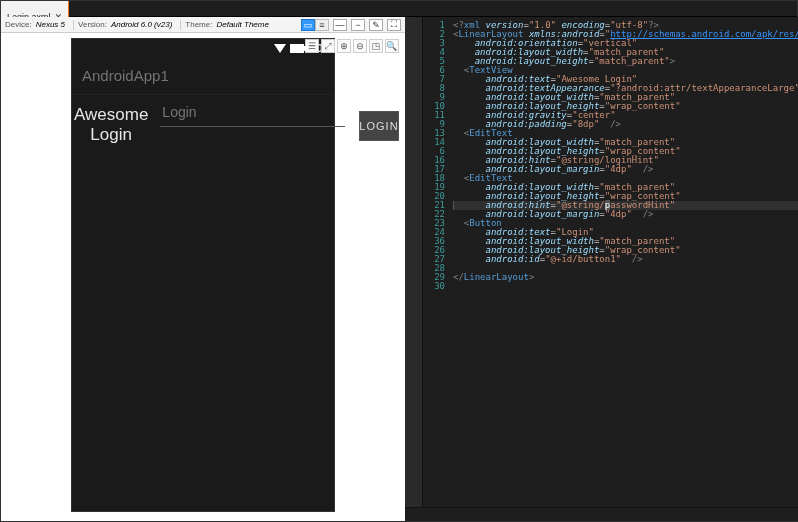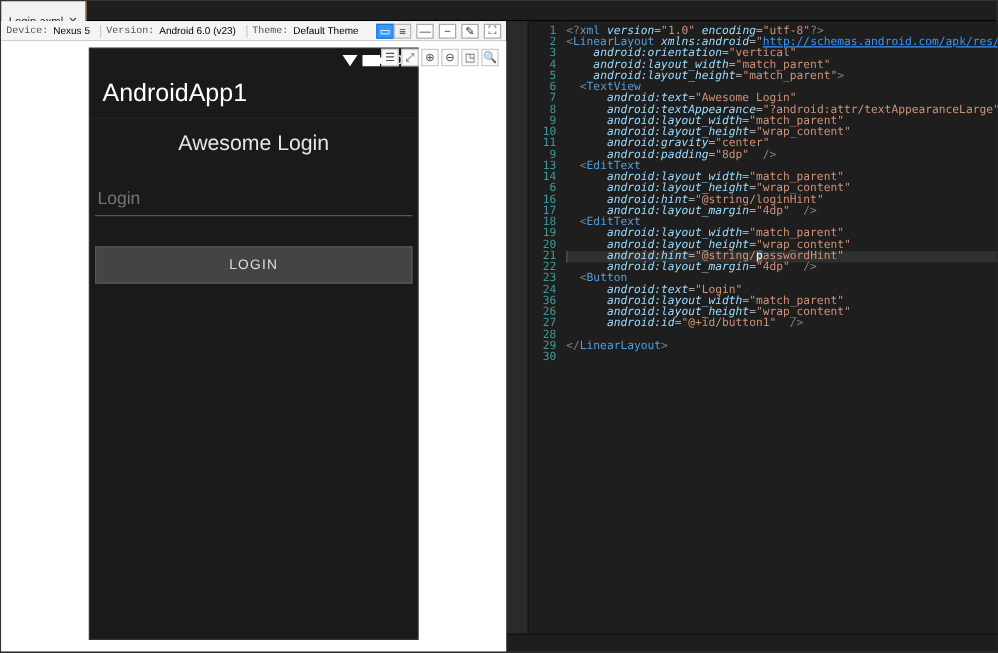--- a/index.html
+++ b/index.html
@@ -9,40 +9,40 @@
   .tabbar { height:16px; background:#1e1e1e; display:flex; align-items:stretch; border-bottom:1px solid #000; font-size:9px; }
   .tab { display:flex; align-items:center; gap:4px; padding:16px 6px; background:#f2f2f2; color:#222; border-right:1px solid #f97316; }
   .tab .close { color:#444; font-size:9px; cursor:pointer; }
   
   .split { flex:1; display:flex; min-height:0; }
   .left { flex:0 0 404px; display:flex; flex-direction:column; background:#fff; }
   .divider { width:4px; background:#2d2d2d; cursor:ew-resize; }
   .right { flex:1; display:flex; min-height:0; background:#1e1e1e; }
   
   .design-toolbar { height:16px; display:flex; align-items:center; gap:4px; padding:0 4px; background:#f4f4f4; border-bottom:1px solid #ccc; font-size:8px; color:#333; }
-  .dt-label { color:#555;font-family:Liberation Mono, monospace; }
-  .dt-val { color:#000; margin-right:4px; }
+  .dt-label { color:#555; }
+  .dt-val { color:#000; margin-right:4px;font-style:italic; }
   .dt-sep { width:1px; height:10px; background:#ccc; }
   .dt-spacer { flex:1; }
   .dt-btn { width:14px; height:12px; display:flex; align-items:center; justify-content:center; border:1px solid transparent; cursor:pointer; font-size:9px; }
   .dt-btn.box { border:1px solid #aaa; background:#fff; }
   .dt-btn.on { background:#3399ff; color:#fff; border-color:#2277cc; }
   .dt-btn.off { background:#eee; color:#333; border-color:#bbb; }
   .dt-viewgroup { display:flex; }
   
   .design-surface { flex:1; position:relative; background:#fff; display:flex; justify-content:center; }
   .dev-toolbar { position:absolute; top:6px; right:6px; display:flex; gap:2px; }
   .dev-btn { width:14px; height:14px; display:flex; align-items:center; justify-content:center; border:1px solid #ccc; background:#fafafa; cursor:pointer; font-size:9px; color:#555; }
   .device { margin-top:6px; width:262px; height:472px; background:#1a1a1a; color:#eee; display:flex; flex-direction:column; box-shadow:0 0 0 1px #333; }
   .statusbar { height:18px; display:flex; align-items:center; justify-content:flex-end; gap:4px; padding:2px 6px; font-size:10px; font-weight:bold; }
   .wifi-icon { width:0; height:0; border-left:6px solid transparent; border-right:6px solid transparent; border-bottom:9px solid #fff; transform:rotate(180deg); }
   .batt { width:14px; height:9px; background:#fff; position:relative; }
   .batt::after { content:""; position:absolute; right:-2px; top:2px; width:2px; height:5px; background:#fff; }
-  .appbar { height:38px; display:flex; align-items:center; padding:0 10px; font-size:20px; color:#ffffff; border-bottom:1px solid #222; }
-  .screen { flex:1; padding:2px 2px; display:flex; flex-direction:column; gap:10px; }
+  .appbar { height:38px; display:flex; align-items:center; padding:0 10px; font-size:15px; color:#737373; border-bottom:1px solid #222; }
+  .screen { flex:1; padding:2px 2px; display:flex; flex-direction:row; gap:10px; }
   .title { text-align:center; font-size:17px; color:#e5e5e5; margin-top:8px; margin-bottom:8px;}
   .edit { height:30px; border:none; border-bottom:1px solid #555; background:transparent; color:#888; font-size:14px; padding:4px 2px; margin:0 2px; }
   .login-btn { margin:14px 2px 0 2px; height:30px; background:#444; color:#ddd; display:flex; align-items:center; justify-content:center; font-size:11px; letter-spacing:1px; box-shadow:inset 0 0 0 1px #555; }
   
   .code-wrap { flex:1; display:flex; min-width:0; }
   .left-gutter { width:18px; background:#2a2a2a; border-right:1px solid #111;}
   .gutter { width:26px; background:#1e1e1e; color:#4fa; font-size:9px; line-height:9px; text-align:right; padding:4px 4px 0 0; font-family:Consolas,monospace; }
   .gutter div { color:#3c9a9a; height:9px; }
   .code { flex:1; font-family:Consolas,monospace; font-size:9px; line-height:9px; padding:4px 0 0 4px; position:relative; white-space:pre; overflow:hidden; }
   .code .line { height:9px; position:relative; }

